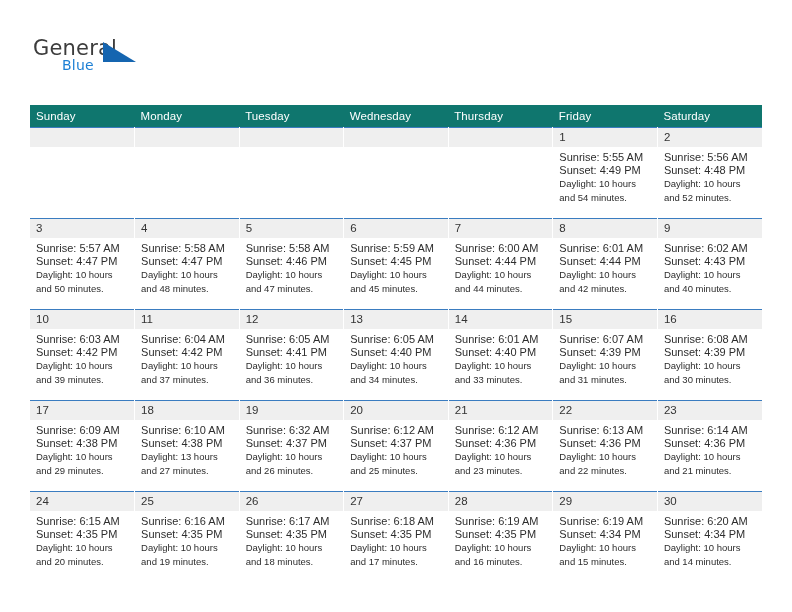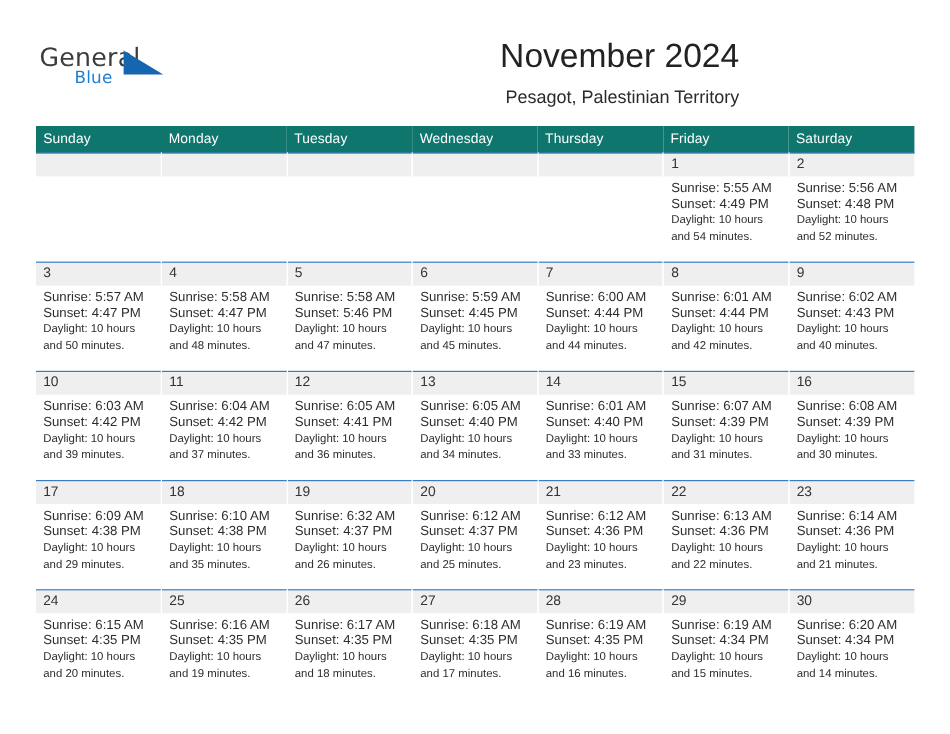--- a/index.html
+++ b/index.html
@@ -162,24 +162,20 @@
 <div class="page">
 
   <div class="header">
 
     <div class="brand">
       <span class="brand-general">General</span>
       <span class="brand-flag"></span>
       <span class="brand-blue">Blue</span>
     </div>
 
-    <div class="title-block">
-      <div class="month-title">November 2024</div>
-      <div class="location-sub">Pesagot, Palestinian Territory</div>
-    </div>
 
   </div>
 
   <table class="calendar">
     <thead>
       <tr>
         <th>Sunday</th>
         <th>Monday</th>
         <th>Tuesday</th>
         <th>Wednesday</th>
@@ -236,21 +232,21 @@
             <div class="cell-body">
               <div class="cell-line">Sunrise: 5:58 AM</div>
               <div class="cell-line">Sunset: 4:47 PM</div>
               <div class="cell-daylight">Daylight: 10 hours and 48 minutes.</div>
             </div>
           </td>
           <td>
             <span class="daynum">5</span>
             <div class="cell-body">
               <div class="cell-line">Sunrise: 5:58 AM</div>
-              <div class="cell-line">Sunset: 5:46 PM</div>
+              <div class="cell-line">Sunset: 4:46 PM</div>
               <div class="cell-daylight">Daylight: 10 hours and 47 minutes.</div>
             </div>
           </td>
           <td>
             <span class="daynum">6</span>
             <div class="cell-body">
               <div class="cell-line">Sunrise: 5:59 AM</div>
               <div class="cell-line">Sunset: 4:45 PM</div>
               <div class="cell-daylight">Daylight: 10 hours and 45 minutes.</div>
             </div>
@@ -345,21 +341,21 @@
               <div class="cell-line">Sunrise: 6:09 AM</div>
               <div class="cell-line">Sunset: 4:38 PM</div>
               <div class="cell-daylight">Daylight: 10 hours and 29 minutes.</div>
             </div>
           </td>
           <td>
             <span class="daynum">18</span>
             <div class="cell-body">
               <div class="cell-line">Sunrise: 6:10 AM</div>
               <div class="cell-line">Sunset: 4:38 PM</div>
-              <div class="cell-daylight">Daylight: 10 hours and 35 minutes.</div>
+              <div class="cell-daylight">Daylight: 13 hours and 27 minutes.</div>
             </div>
           </td>
           <td>
             <span class="daynum">19</span>
             <div class="cell-body">
               <div class="cell-line">Sunrise: 6:32 AM</div>
               <div class="cell-line">Sunset: 4:37 PM</div>
               <div class="cell-daylight">Daylight: 10 hours and 26 minutes.</div>
             </div>
           </td>

